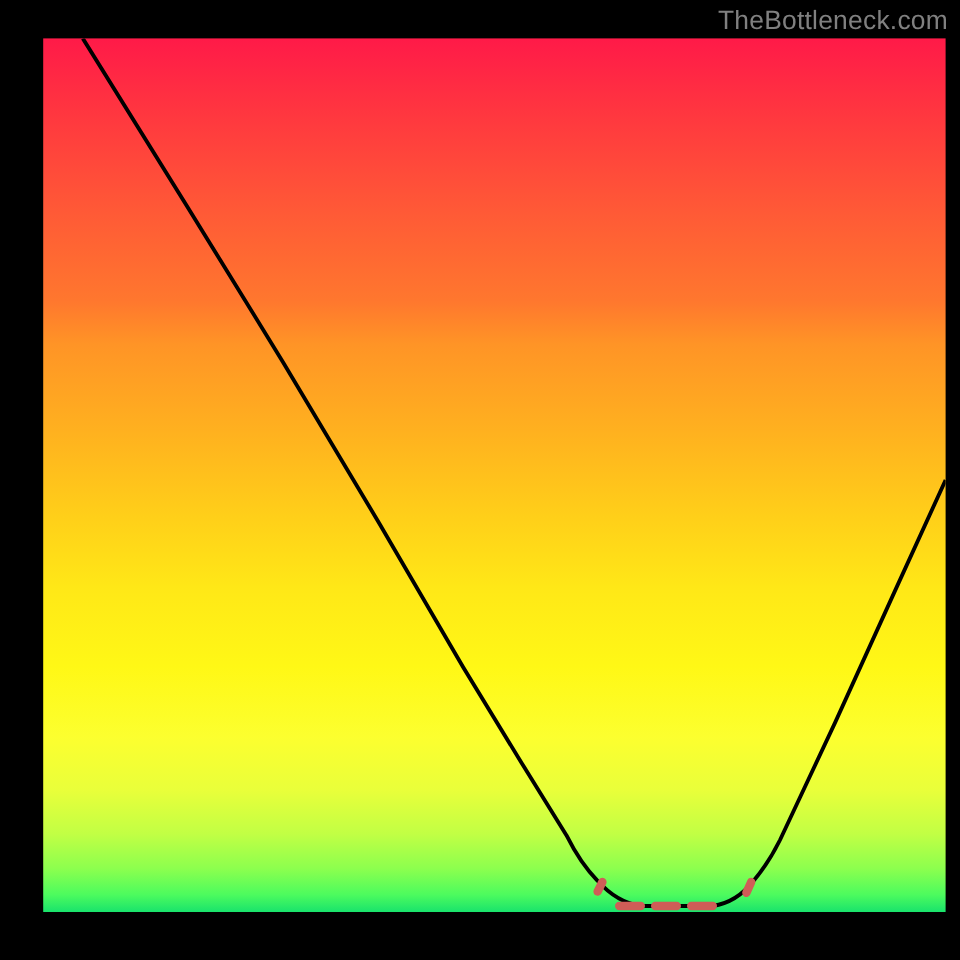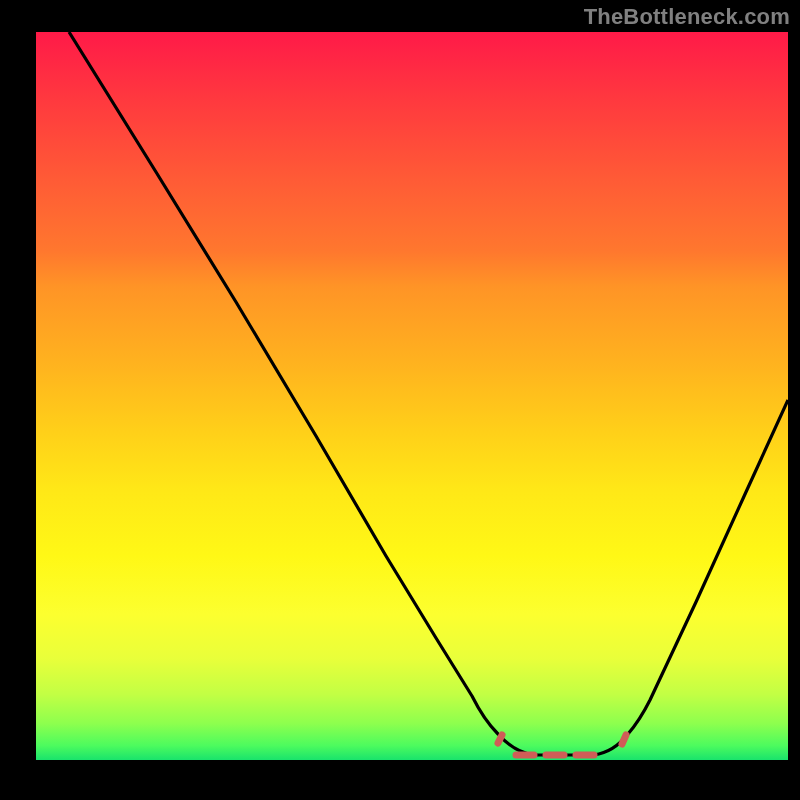--- a/index.html
+++ b/index.html
@@ -16,21 +16,21 @@
     width: 800px;
     height: 800px;
     background: #000;
   }
   .attribution {
     position: absolute;
     top: 4px;
     right: 10px;
     color: #808080;
     font-size: 22px;
-    font-weight: 700;
+    font-weight: 400;
     letter-spacing: 0.2px;
     z-index: 20;
   }
   
   .plot {
     position: absolute;
     left: 36px;
     top: 32px;
     width: 752px;   
     height: 728px;  

